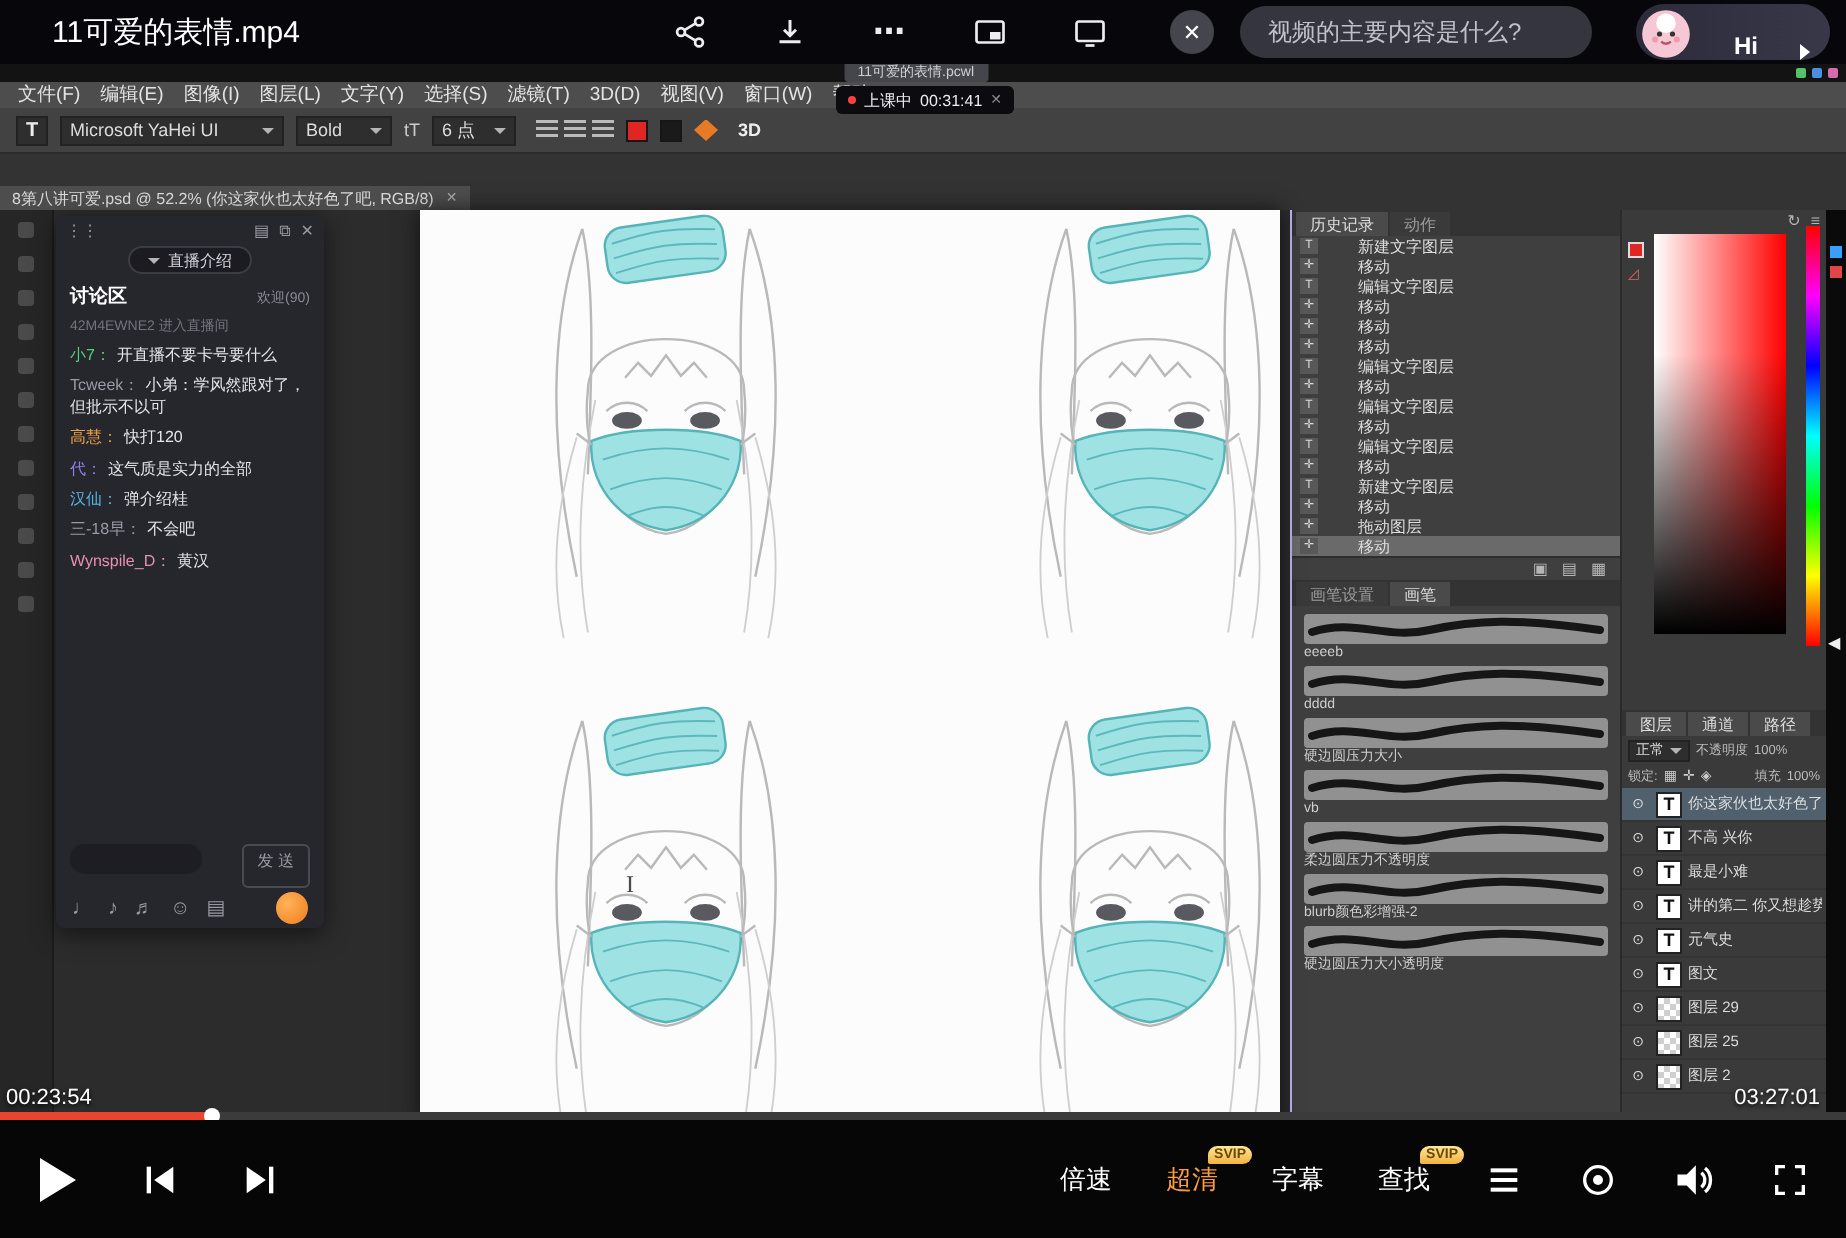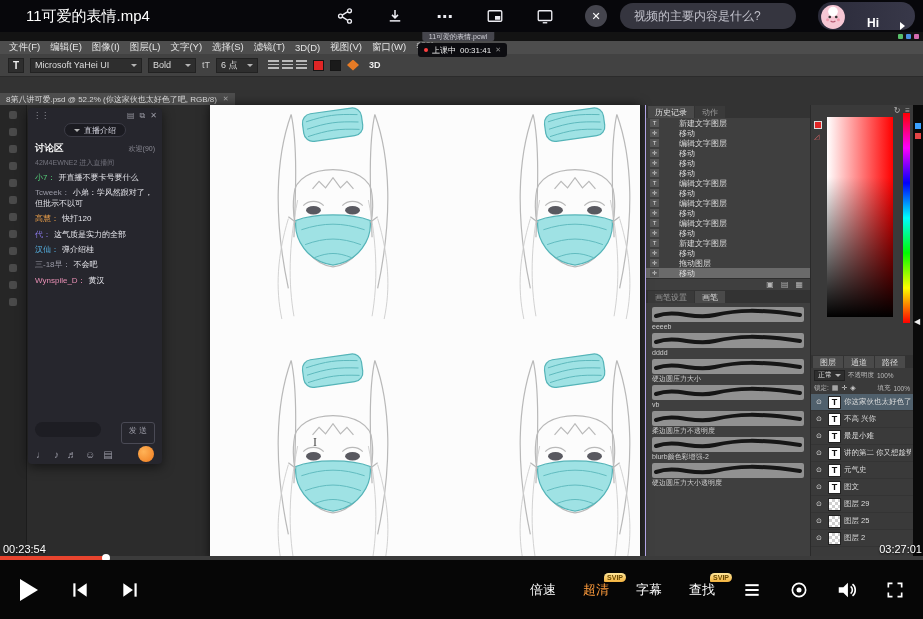--- a/index.html
+++ b/index.html
@@ -144,21 +144,21 @@
   .mascot{width:16px;height:16px;border-radius:50%;margin-left:auto;
     background:radial-gradient(circle at 35% 35%,#ffb357,#f07c1f)}
 
   .class-pill{position:absolute;left:418px;top:11px;height:14px;background:#0c0c10;border-radius:3px;
     display:flex;align-items:center;gap:4px;padding:0 6px;z-index:9;color:#ededed;font-size:8px}
   .red-dot{width:4px;height:4px;border-radius:50%;background:#ff4040}
   .pill-x{color:#8a8a8a;font-size:7px}
 
   .time-ov{position:absolute;bottom:1px;color:#fff;font-size:11px;z-index:9;
     text-shadow:0 1px 2px rgba(0,0,0,.9)}
-  .time-l{left:3px}.time-r{right:1px}
+  .time-l{left:3px}.time-r{right:13px}
 
   
   .progress{position:absolute;top:556px;left:0;width:923px;height:4px;background:#3b3b3b;z-index:20}
   .progress-fill{height:100%;background:#e8442e;position:relative}
   .progress-fill::after{content:"";position:absolute;right:-3px;top:-2px;width:8px;height:8px;
     border-radius:50%;background:#fff}
   .controls{position:absolute;top:560px;left:0;width:923px;height:59px;background:#060606;
     display:flex;align-items:center;z-index:20}
   .c-left{display:flex;align-items:center;gap:30px;margin-left:16px}
   .c-right{display:flex;align-items:center;gap:27px;margin-left:auto;margin-right:18px}

